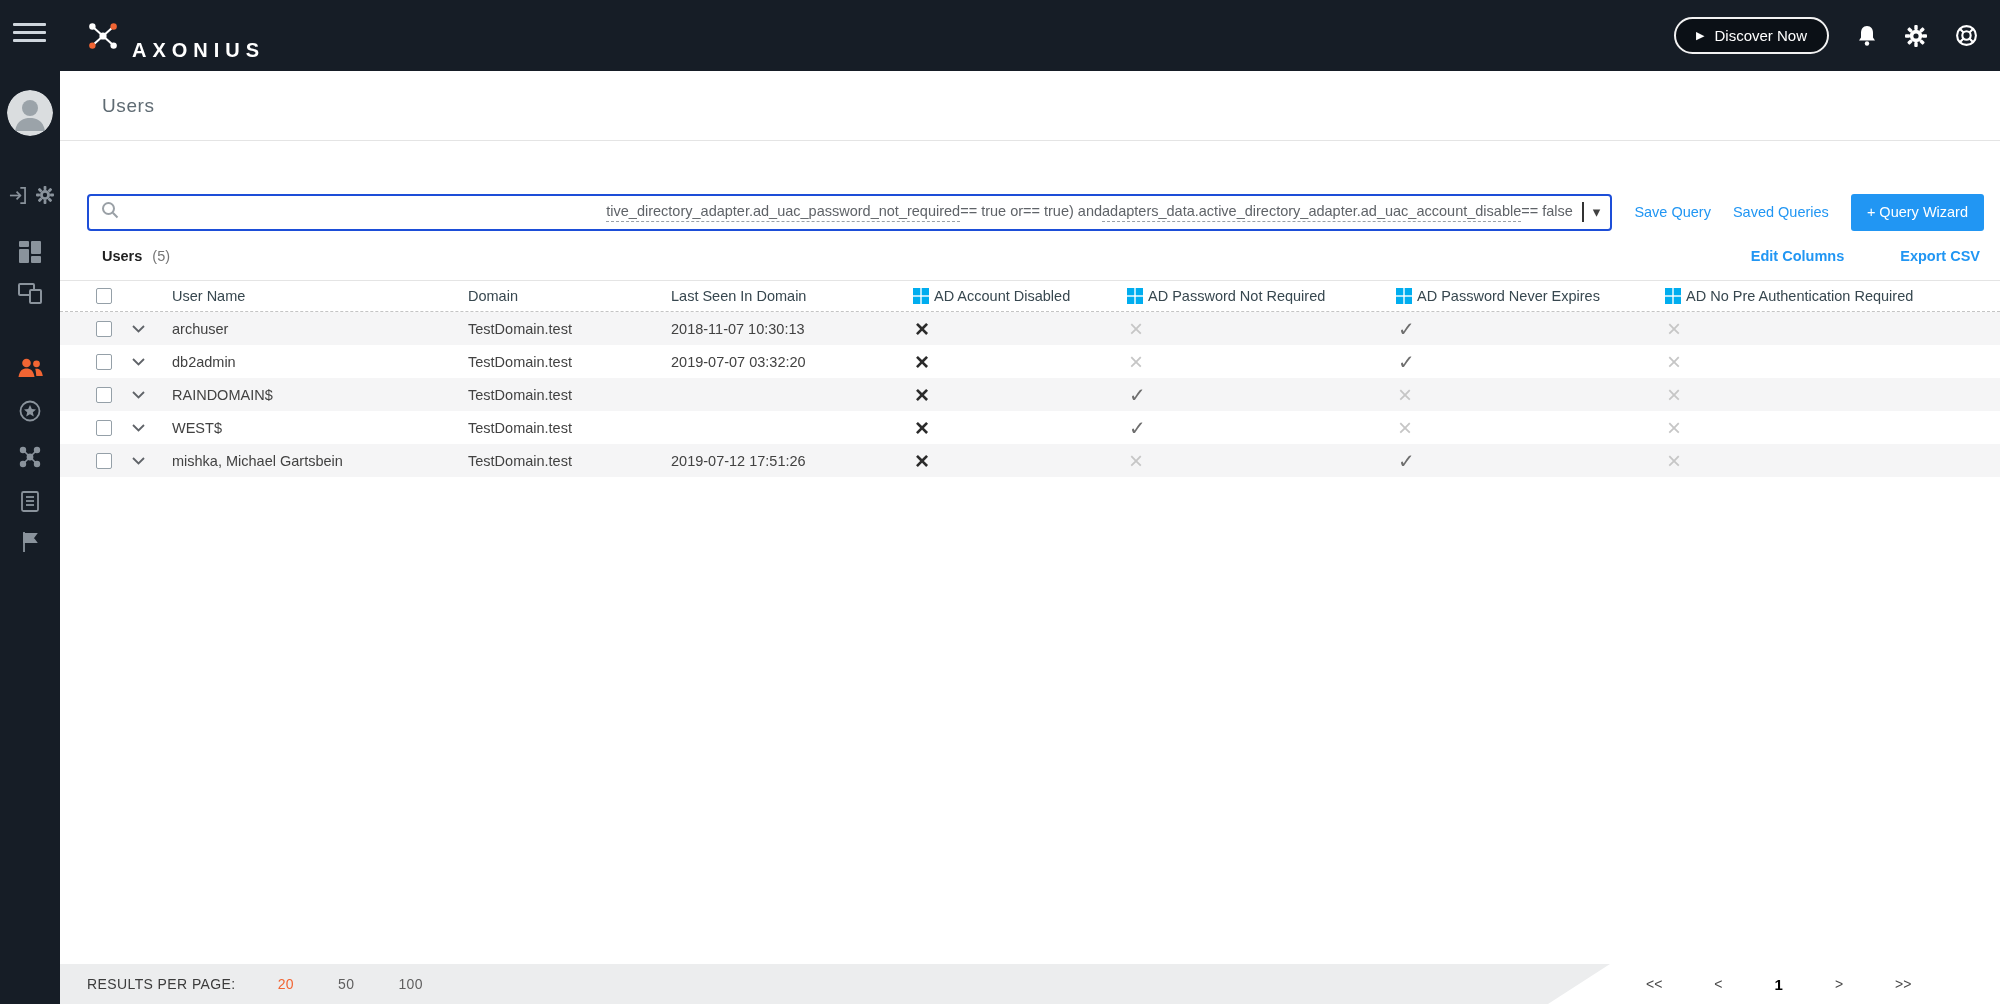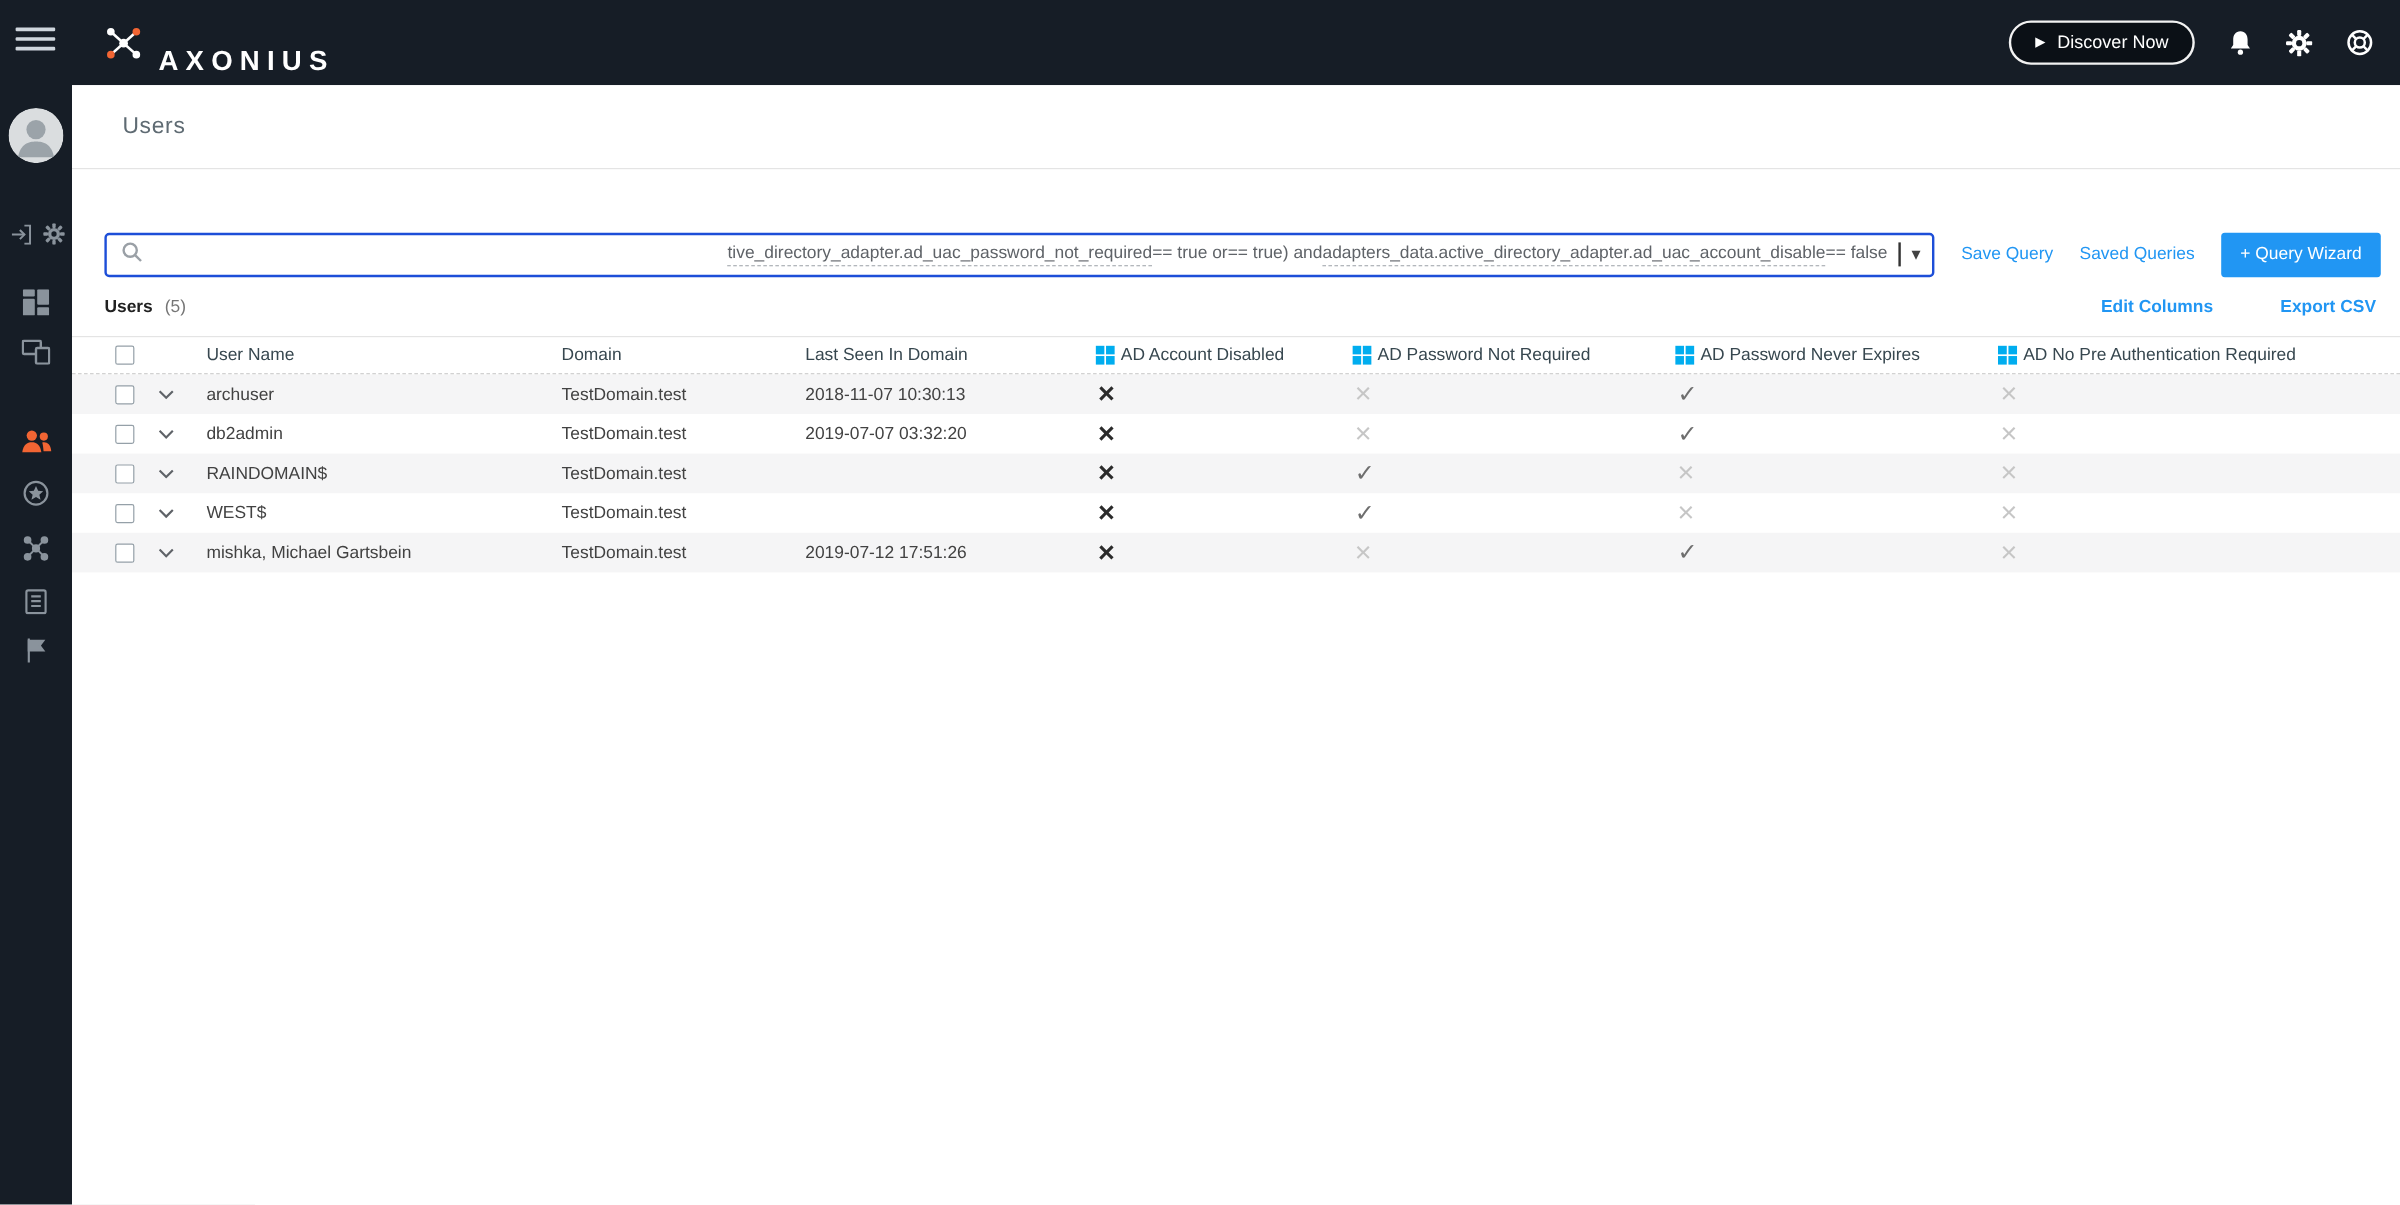--- a/index.html
+++ b/index.html
@@ -12,21 +12,21 @@
   .hamburger span{display:block;height:3px;background:#CFD6DD;margin-bottom:5px;border-radius:1px;}
   .avatar{position:absolute;top:90px;left:7px;width:46px;height:46px;border-radius:50%;overflow:hidden;cursor:pointer;}
   .side-pair{position:absolute;top:186px;left:9px;display:flex;gap:10px;align-items:center;}
   .side-pair span{display:inline-flex;cursor:pointer;}
   .nav-item{position:absolute;left:0;width:60px;display:flex;justify-content:center;cursor:pointer;}
 
   
   .topbar{position:absolute;left:60px;right:0;top:0;height:71px;background:#161D26;
           display:flex;align-items:center;justify-content:space-between;padding:0 22px 0 26px;box-sizing:border-box;}
   .logo{display:flex;align-items:center;gap:12px;}
-  .logo-text{color:#fff;font-size:23px;font-weight:bold;letter-spacing:6px;margin-top:30px;}
+  .logo-text{color:#fff;font-size:20px;font-weight:bold;letter-spacing:6px;margin-top:30px;}
   .topbar-right{display:flex;align-items:center;gap:28px;}
   .discover-btn{display:flex;align-items:center;gap:10px;height:37px;padding:0 20px;border-radius:19px;
                 background:#0B1016;border:2px solid #F2F2F2;color:#fff;font-size:15px;cursor:pointer;
                 font-family:"Liberation Sans",sans-serif;}
   .play-icon{font-size:11px;line-height:1;}
   .tb-icon{display:inline-flex;cursor:pointer;}
 
   
   .titlebar{position:absolute;left:60px;right:0;top:71px;height:70px;background:#fff;
             border-bottom:1px solid #E4E4E4;display:flex;align-items:center;padding-left:42px;box-sizing:border-box;}
@@ -47,21 +47,21 @@
               font-size:14.5px;color:#5F6368;}
   .query-text span{flex:0 0 auto;}
   .q-field{border-bottom:1px dashed #9AA0A6;padding-bottom:2px;}
   .caret{width:2px;height:20px;background:#333;flex:0 0 auto;}
   .dd-arrow{color:#424242;font-size:15px;cursor:pointer;flex:0 0 auto;}
   .link{color:#2196F3;font-size:14.5px;text-decoration:none;white-space:nowrap;cursor:pointer;}
   .wizard-btn{height:37px;padding:0 16px;background:#2196F3;color:#fff;border:none;border-radius:3px;
               font-size:14.5px;cursor:pointer;white-space:nowrap;font-family:"Liberation Sans",sans-serif;}
 
   .list-row{position:absolute;left:60px;right:0;top:241px;height:30px;display:flex;align-items:center;
-            justify-content:space-between;padding:0 20px 0 27px;box-sizing:border-box;}
+            justify-content:space-between;padding:0 20px 0 42px;box-sizing:border-box;}
   .list-title{font-size:14.5px;}
   .list-title .bold{font-weight:bold;color:#212121;}
   .list-title .count{color:#757575;margin-left:6px;}
   .list-actions{display:flex;gap:56px;font-weight:bold;}
 
   
   .table{position:absolute;left:60px;right:0;top:280px;}
   .thead,.trow{display:grid;grid-template-columns:34px 42px 296px 203px 242px 214px 269px 269px 1fr;
                align-items:center;padding-left:36px;box-sizing:border-box;}
   .thead{height:32px;border-top:1px solid #E4E4E4;border-bottom:1px dashed #C4C4C4;background:#fff;}
@@ -530,14 +530,33 @@
     <div class="cell">
             <span class="mark mk-check">✓</span>
           </div>
     <div class="cell">
             <span class="mark mk-x-light">×</span>
           </div>
   </div>
 </div>
   </div>
 
+  <footer class="footer">
+    <div class="rpp">
+      <span>RESULTS PER PAGE:</span>
+      <div class="rpp-opts">
+          <span class="rpp-opt active">20</span>
+          <span class="rpp-opt">50</span>
+          <span class="rpp-opt">100</span>
+        </div>
+    </div>
+    <div class="pager-panel">
+      <div class="pagination">
+          <span class="page-btn">&lt;&lt;</span>
+          <span class="page-btn">&lt;</span>
+          <span class="page-btn current">1</span>
+          <span class="page-btn">&gt;</span>
+          <span class="page-btn">&gt;&gt;</span>
+        </div>
+    </div>
+  </footer>
 
 </div>
 
 </body></html>

